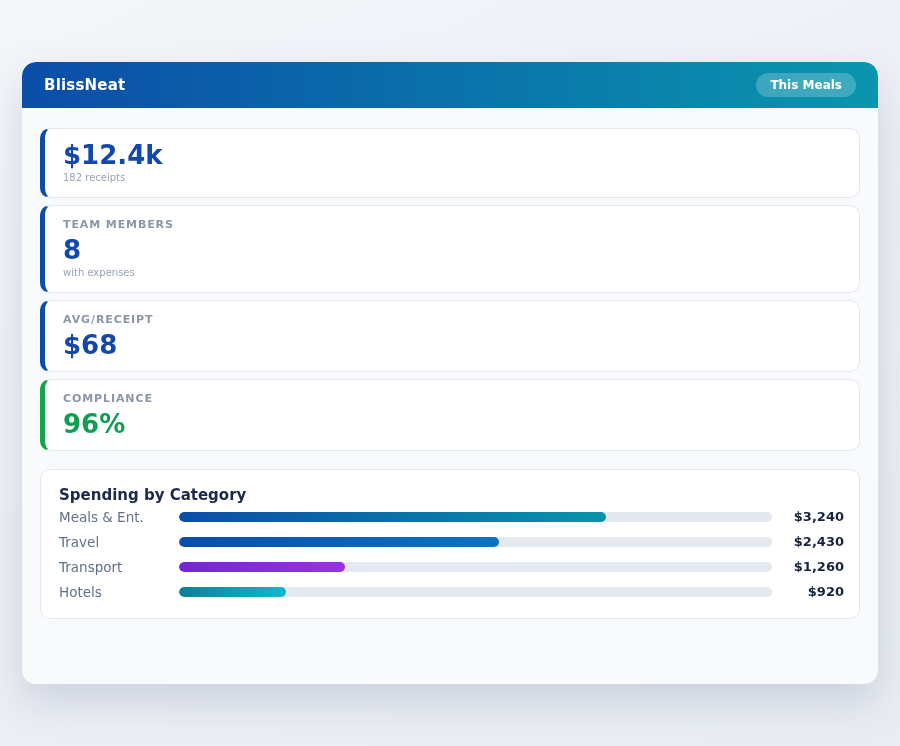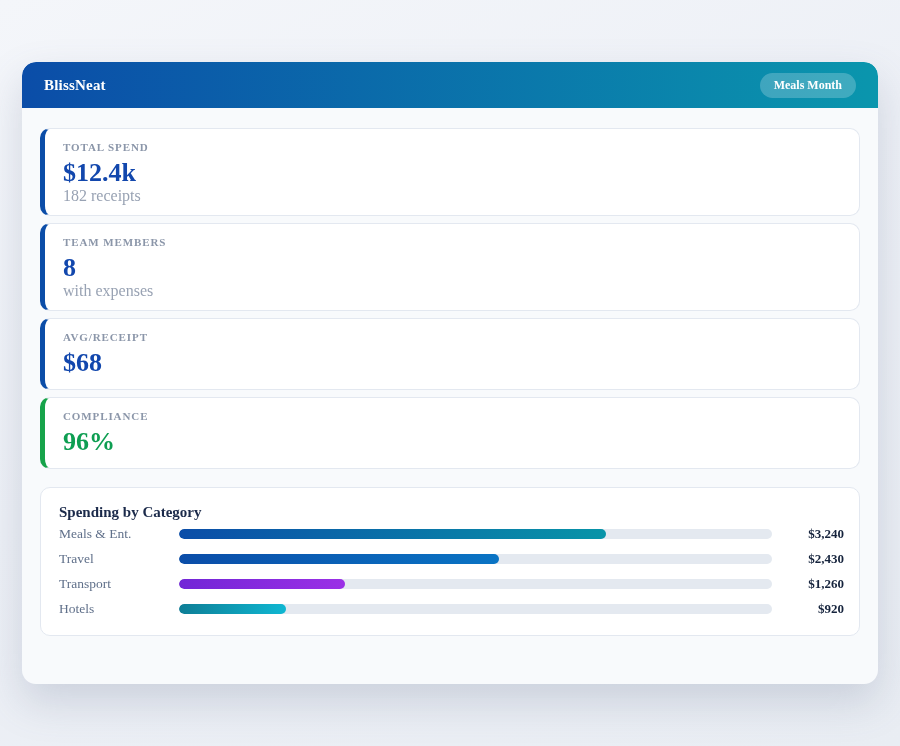--- a/index.html
+++ b/index.html
@@ -1,15 +1,15 @@
 <!DOCTYPE html>
 <html><head>
 <meta charset="utf-8">
 <style>
-  * { margin: 0; padding: 0; box-sizing: border-box; font-family: Liberation Serif, serif; }
+  * { margin: 0; padding: 0; box-sizing: border-box; }
   html, body {
     width: 900px; height: 746px;
     font-family: "DejaVu Sans", "Liberation Sans", sans-serif;
     background: linear-gradient(155deg, #f4f6fa 0%, #edf0f6 45%, #e9edf3 100%);
     overflow: hidden;
   }
   .panel {
     position: absolute; left: 22px; top: 62px;
     width: 856px; height: 622px;
     background: #f8fafc;
@@ -38,21 +38,21 @@
     border-left-style: solid;
     border-radius: 10px;
     padding: 12px 18px 12px 18px;
     margin-bottom: 7px;
   }
   .stat-label {
     font-size: 11px; font-weight: bold; color: #8b96a9;
     letter-spacing: 0.9px; line-height: 13px; margin-bottom: 5px;
   }
   .stat-value { font-size: 26px; font-weight: bold; line-height: 28px; }
-  .stat-sub { font-size: 16px; color: #98a2b3; line-height: 14px; margin-top: 2px; }
+  .stat-sub { font-size: 10px; color: #98a2b3; line-height: 14px; margin-top: 2px; }
   .stat-sub:empty { display: none; }
   .chart-card {
     background: #ffffff;
     border: 1px solid #e3e8f0;
     border-radius: 10px;
     margin-top: 18px;
     padding: 16px 15px 14px 18px;
   }
   .chart-title { font-size: 15px; font-weight: bold; color: #1b2a4a; }
   .chart-row { display: flex; align-items: center; height: 25px; }
@@ -67,27 +67,26 @@
     font-size: 13px; font-weight: bold; color: #16243d;
   }
 </style>
 </head>
 <body>
 
 <div class="panel">
 
   <div class="app-header" style="background: linear-gradient(90deg, rgb(11, 77, 168), rgb(10, 150, 173));">
     <div class="app-title">BlissNeat</div>
-    <div class="badge">Meals Month</div>
+    <div class="badge">This Meals</div>
   </div>
 
   <div class="content">
 
     <div class="stat-card" style="border-left-color: rgb(11, 77, 168);">
-      <div class="stat-label">TOTAL SPEND</div>
       <div class="stat-value" style="color: rgb(18, 71, 173);">$12.4k</div>
       <div class="stat-sub">182 receipts</div>
     </div>
 
     <div class="stat-card" style="border-left-color: rgb(11, 77, 168);">
       <div class="stat-label">TEAM MEMBERS</div>
       <div class="stat-value" style="color: rgb(18, 71, 173);">8</div>
       <div class="stat-sub">with expenses</div>
     </div>
 

